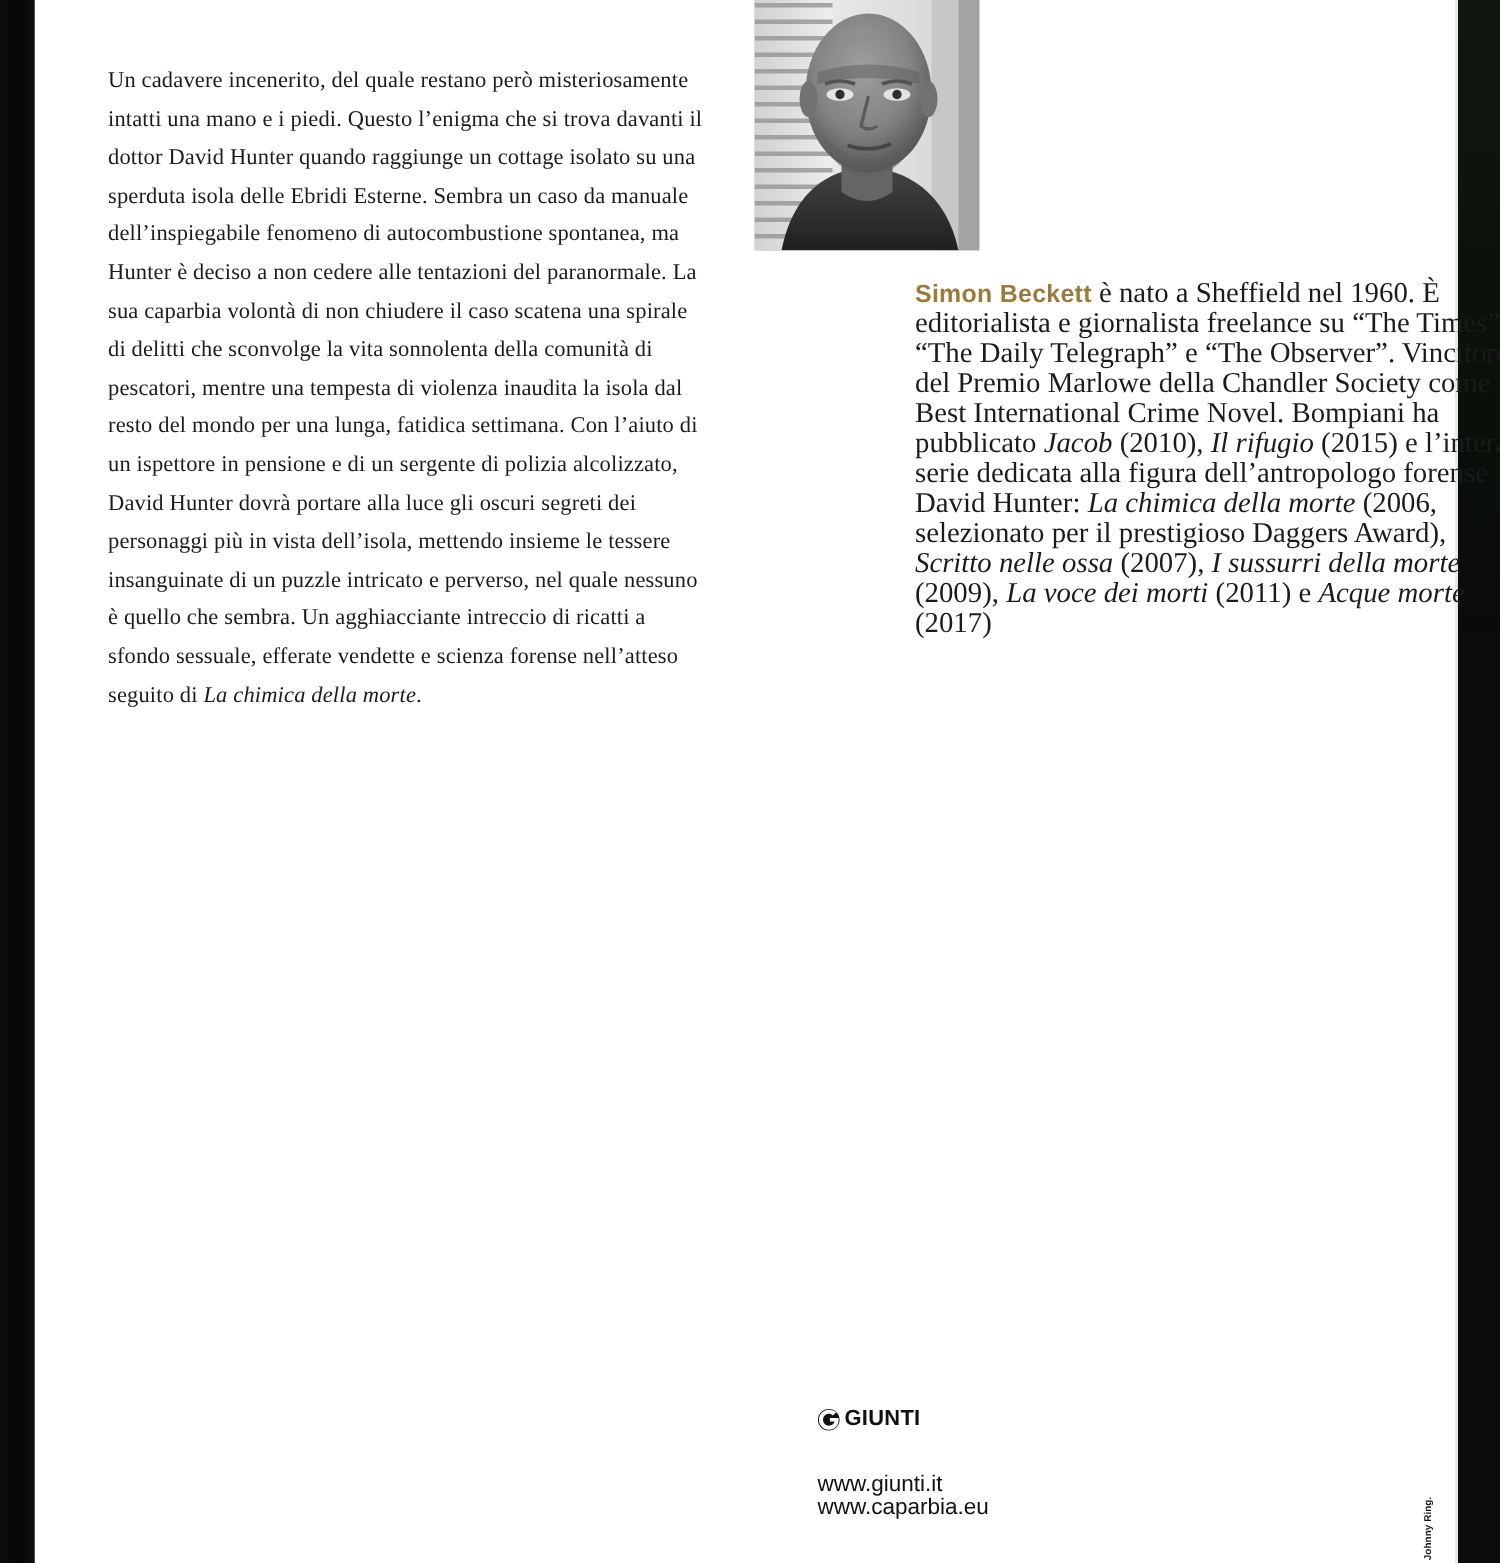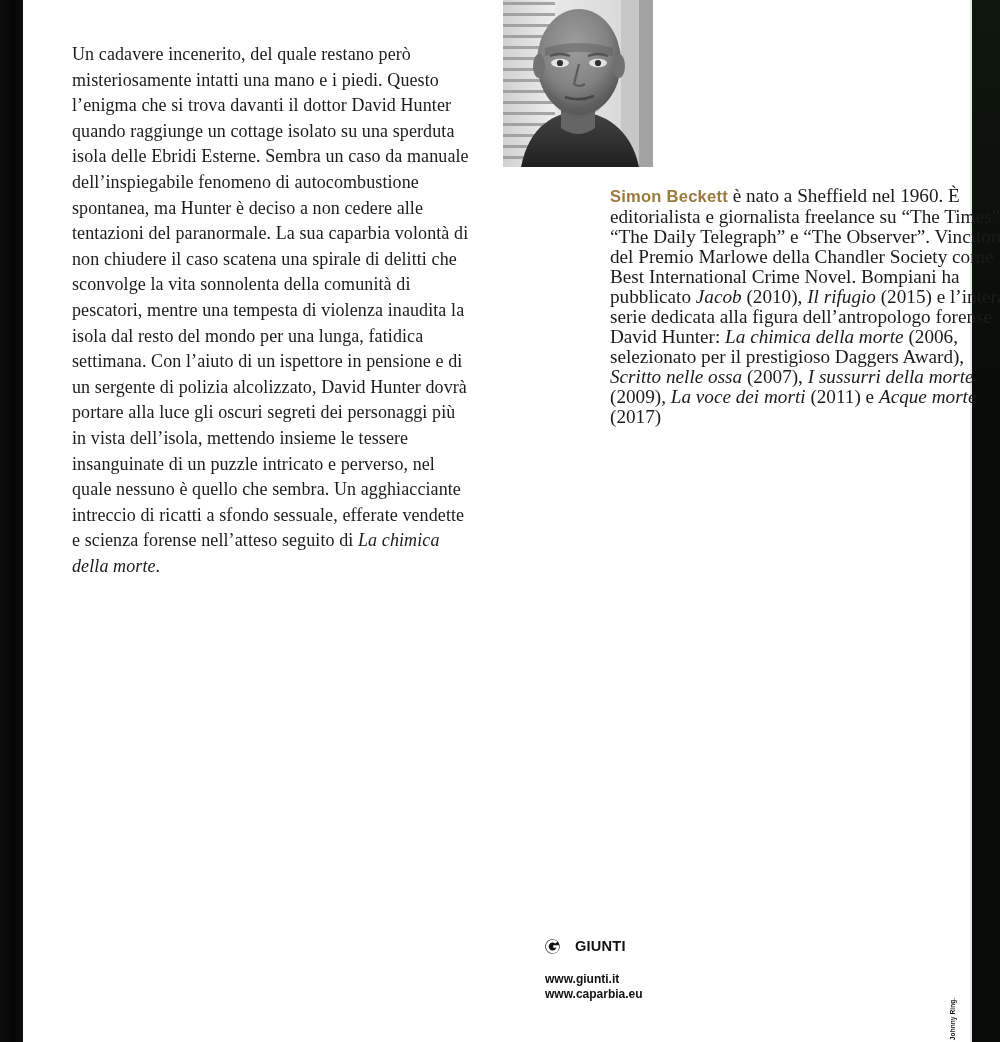--- a/index.html
+++ b/index.html
@@ -50,21 +50,21 @@
     width: 2px; height: 1042px;
     background: #e8e8e8;
   }
 
   
   .blurb {
     position: absolute;
     left: 72px;
     top: 42px;
     width: 400px;
-    font-size: 18px;
+    font-size: 15px;
     line-height: 25.6px;
     color: #1b1b1b;
     letter-spacing: .1px;
   }
   .blurb .ital { font-style: italic; }
 
   
   .photo {
     position: absolute;
     left: 503px;
@@ -99,36 +99,36 @@
   
   .publisher {
     position: absolute;
     left: 545px;
     top: 938px;
     font-family: "Liberation Sans", sans-serif;
   }
   .logo-row {
     display: flex;
     align-items: center;
-    gap: 15px;
+    gap: 3px;
   }
   .logo-mark {
     width: 15px; height: 15px;
     display: block;
   }
   .logo-word {
     font-size: 14.6px;
     font-weight: bold;
     letter-spacing: .2px;
     color: #111;
   }
   .urls {
-    margin-top: 18px;
-    font-size: 12px;
-    font-weight: bold;
+    margin-top: 29px;
+    font-size: 15px;
+    font-weight: normal;
     line-height: 14.6px;
     color: #111;
   }
 
   
   .credits {
     position: absolute;
     right: 34px;
     bottom: 44px;
     transform-origin: 100% 100%;

